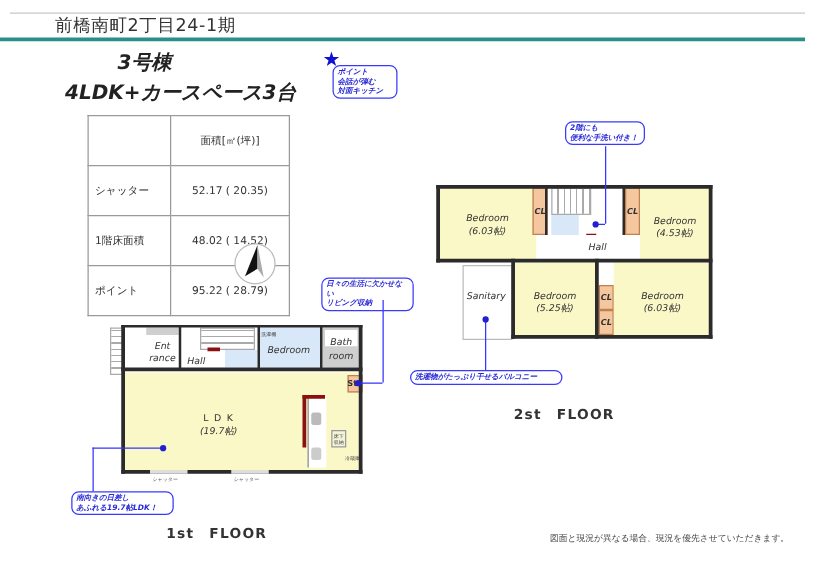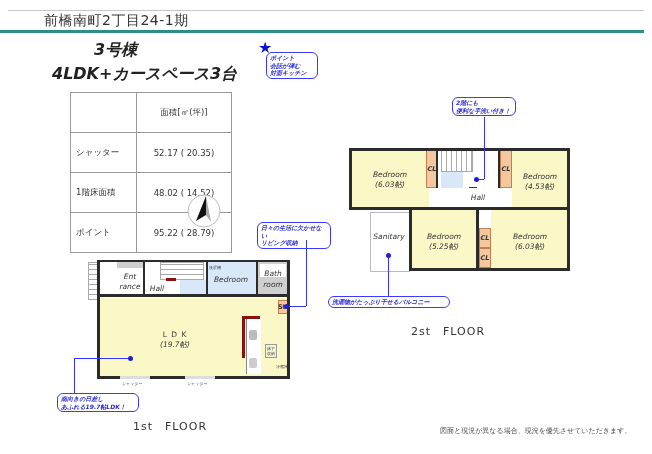--- a/index.html
+++ b/index.html
@@ -25,21 +25,21 @@
   .wall { position:absolute; background:#2b2b2b; }
   .room { position:absolute; }
   .yellow { background:#fbf8c8; }
   .blue { background:#d8e8f8; }
   .grey { background:#cfcfcf; }
   .white { background:#fff; }
   .cl { position:absolute; background:#f4c79e; border:1px solid #c08050; font-size:6.5px; font-weight:bold; font-style:italic; display:flex; align-items:center; justify-content:center; color:#333; }
   .lbl { position:absolute; font-size:7.5px; font-style:italic; font-weight:normal; color:#333; text-align:center; line-height:10px; }
   .stairs { position:absolute; background:repeating-linear-gradient(0deg,#fff 0,#fff 4px,#aaa 4px,#aaa 5px); border:1px solid #aaa; }
   .stairsv { position:absolute; background:repeating-linear-gradient(90deg,#fff 0,#fff 4px,#aaa 4px,#aaa 5px); border:1px solid #aaa; }
-  .floorlbl { position:absolute; font-size:11px; color:#333; letter-spacing:1px; }
+  .floorlbl { position:absolute; font-size:11px; color:#333; letter-spacing:1px;font-weight:bold; }
   .note { position:absolute; left:440px; top:426px; font-size:7px; color:#444; }
   .redbar { position:absolute; background:#8b1010; }
   .small { position:absolute; font-size:4px; color:#444; }
 </style>
 </head>
 <body>
 
 <div class="topline"></div>
 <div class="title">前橋南町2丁目24-1期</div>
 <div class="tealline"></div>

